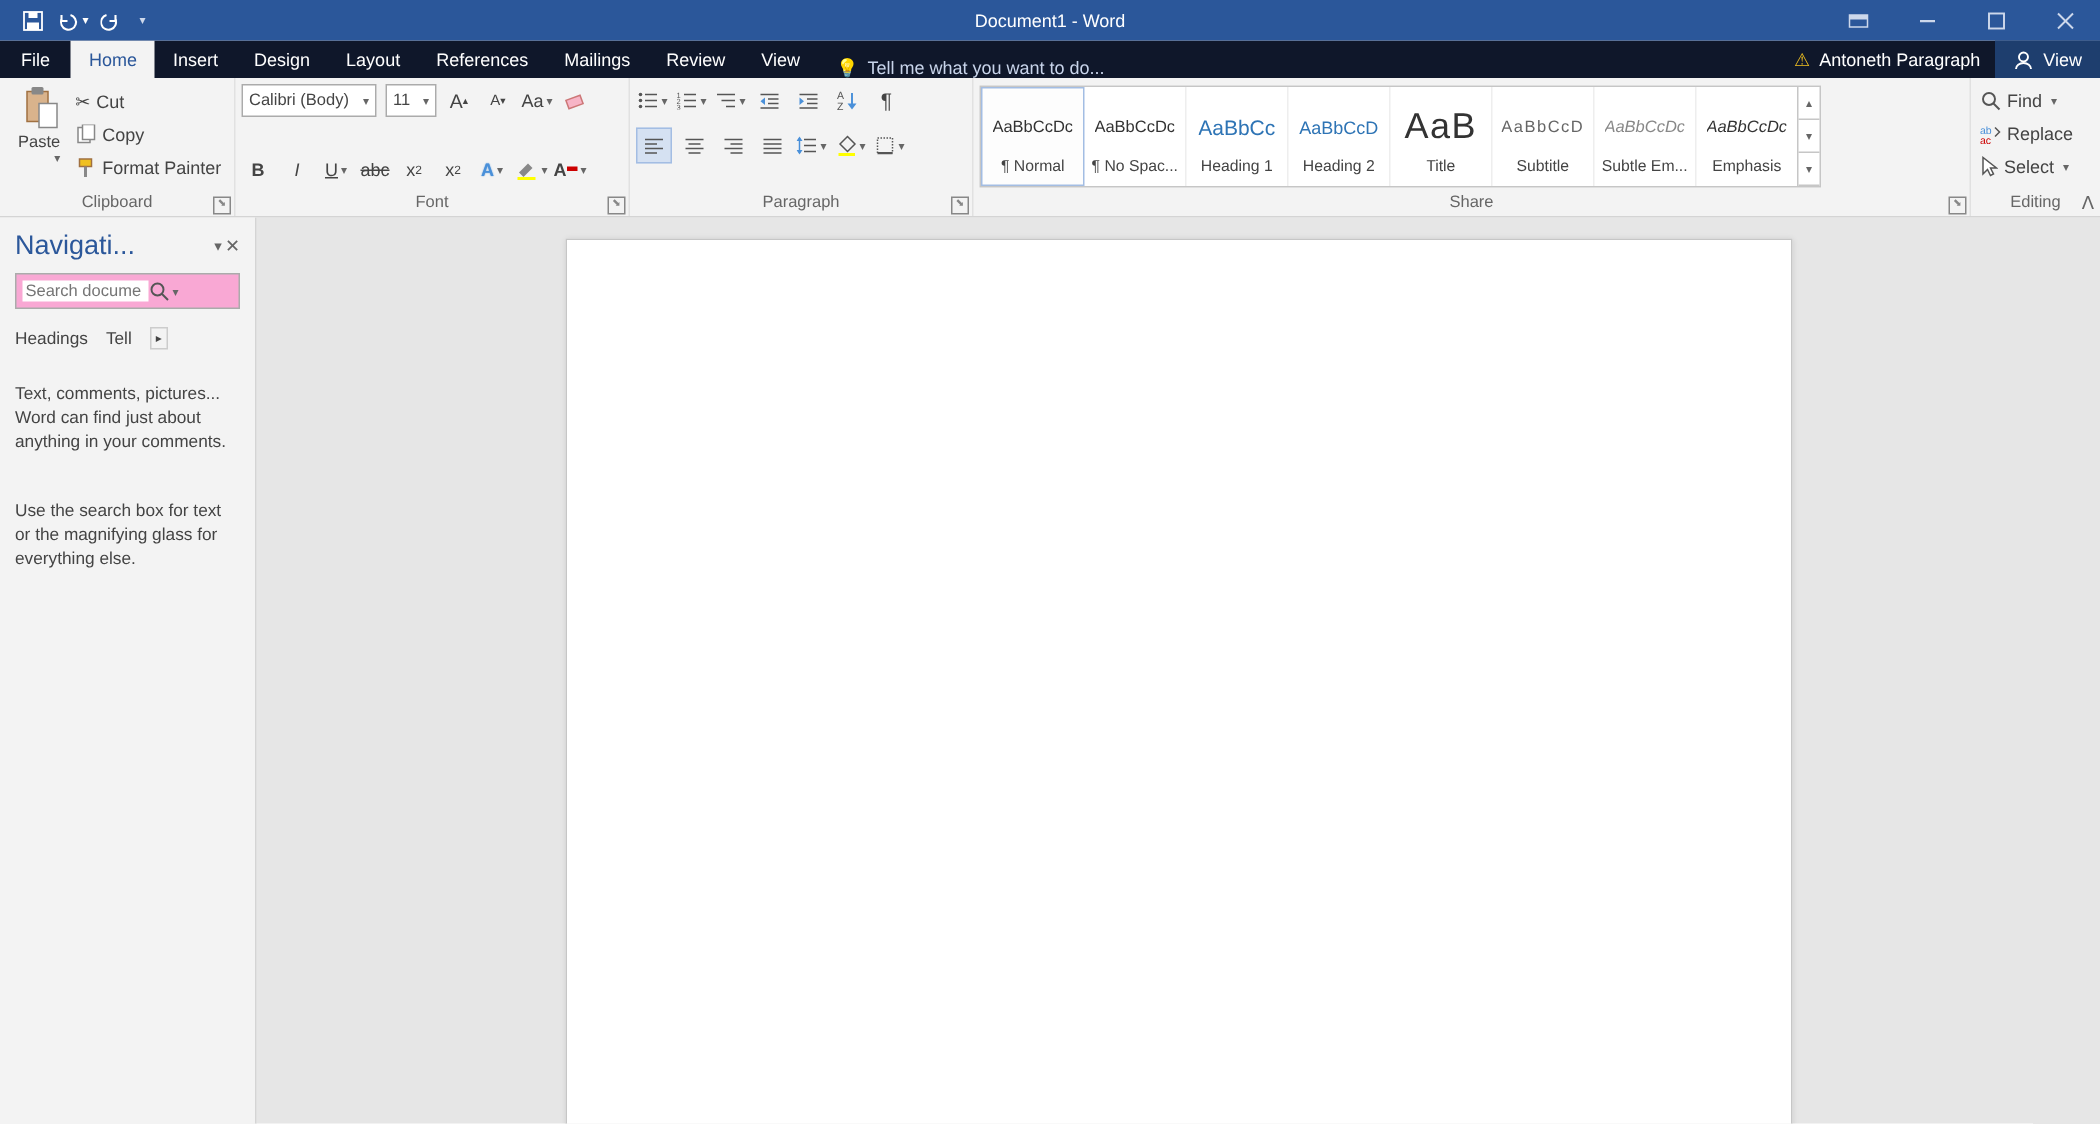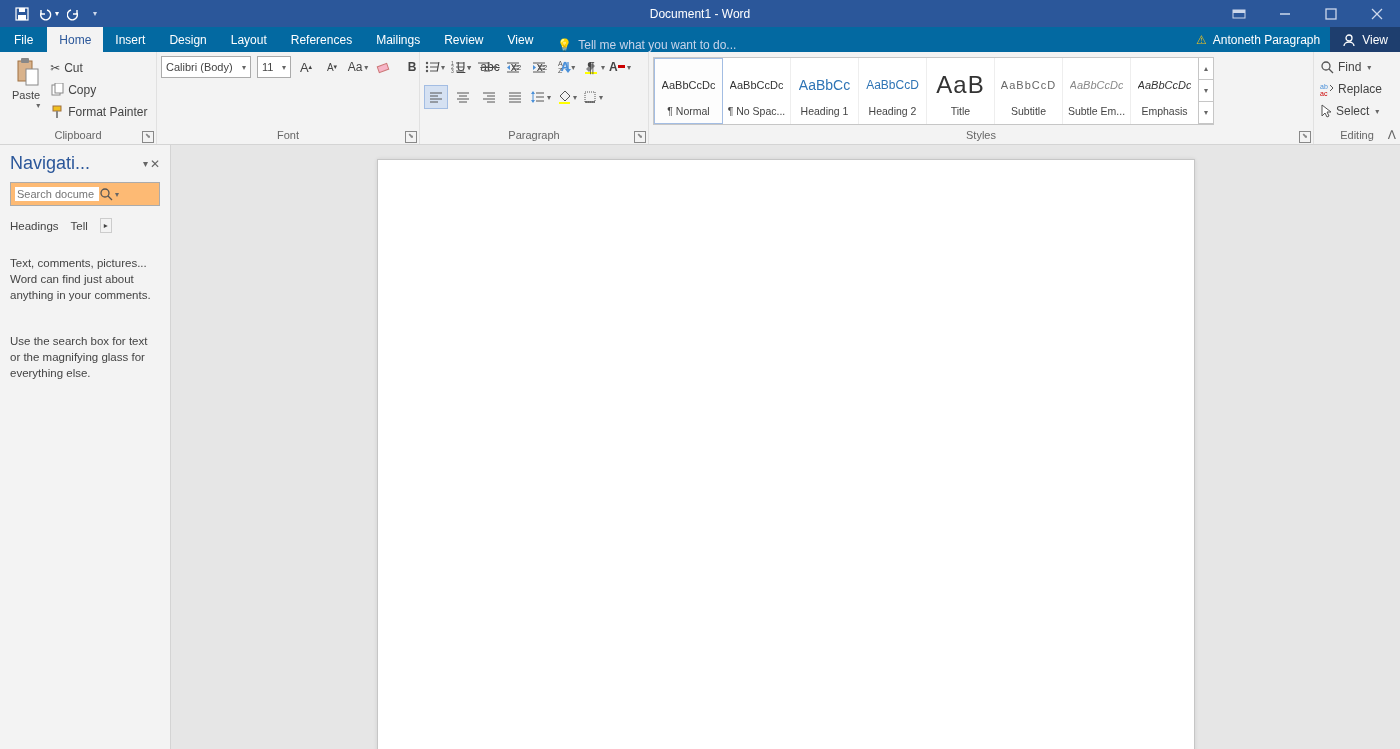--- a/index.html
+++ b/index.html
@@ -2,21 +2,21 @@
 <html><head>
 <meta charset="utf-8">
 <style>
   html,body{margin:0;padding:0;font-family:"Segoe UI",Arial,sans-serif;font-size:12px;color:#444;background:#fff;width:1400px;height:749px;overflow:hidden}
   .titlebar{background:#2b579a;height:27px;display:flex;align-items:center;color:#fff;position:relative}
   .qat{display:flex;align-items:center;gap:2px;padding-left:10px}
   .qat .btn{width:24px;height:24px;display:flex;align-items:center;justify-content:center;color:#fff}
   .title{position:absolute;left:50%;transform:translateX(-50%);font-size:12px;color:#fff}
   .winctl{margin-left:auto;display:flex}
   .winctl .btn{width:46px;height:27px;display:flex;align-items:center;justify-content:center;color:#cdd8eb}
-  .tabs{background:#0369a1;height:25px;display:flex;align-items:flex-end;color:#fff}
+  .tabs{background:#0f172a;height:25px;display:flex;align-items:flex-end;color:#fff}
   .tab{padding:0 12px;height:25px;display:flex;align-items:center;font-size:12px;cursor:pointer}
   .tab.file{padding:0 14px}
   .tab.active{background:#f3f3f3;color:#2b579a}
   .tellme{display:flex;align-items:center;color:#c8d4ea;padding-left:12px;gap:6px}
   .userarea{margin-left:auto;display:flex;align-items:center;height:25px}
   .user{display:flex;align-items:center;gap:6px;padding:0 10px;color:#fff}
   .sharebtn{background:#1e3e6e;height:25px;display:flex;align-items:center;gap:6px;padding:0 12px;color:#fff}
   .ribbon{background:#f3f3f3;border-bottom:1px solid #d4d4d4;height:92px;display:flex;position:relative}
   .group{border-right:1px solid #e1e1e1;display:flex;flex-direction:column;height:92px}
   .groupbody{flex:1;display:flex;align-items:flex-start;padding:3px 4px 0 4px}
@@ -36,21 +36,21 @@
   .styleitem{width:67px;display:flex;flex-direction:column;align-items:center;justify-content:center;cursor:pointer;border-right:1px solid #eee}
   .styleitem.sel{border:1px solid #a3bde3;background:#fdfdfd}
   .styleprev{font-size:11px;height:40px;display:flex;align-items:center;justify-content:center;overflow:hidden;white-space:nowrap}
   .stylename{font-size:10.5px;color:#444;white-space:nowrap;overflow:hidden;max-width:63px;text-overflow:ellipsis}
   .stylescroll{width:14px;display:flex;flex-direction:column;border-left:1px solid #c6c6c6}
   .stylescroll div{flex:1;display:flex;align-items:center;justify-content:center;font-size:8px;color:#666;border-bottom:1px solid #c6c6c6;cursor:pointer}
   .collapse{position:absolute;right:4px;bottom:2px;cursor:pointer;color:#666}
   .workarea{display:flex;height:608px;background:#e6e6e6}
   .navpane{width:150px;background:#f3f3f3;border-right:1px solid #d4d4d4;padding:8px 10px;position:relative}
   .navtitle{color:#2b579a;font-size:18px;display:flex;align-items:center;justify-content:space-between}
-  .navsearch{margin-top:8px;border:1px solid #ababab;background:#fdba74;height:22px;display:flex;align-items:center;padding:0 4px}
+  .navsearch{margin-top:8px;border:1px solid #ababab;background:#f9a8d4;height:22px;display:flex;align-items:center;padding:0 4px}
   .navsearch input{border:none;outline:none;width:80px;font-size:11px;color:#888}
   .navtabs{display:flex;gap:12px;margin-top:12px;font-size:11.5px;color:#444;align-items:center}
   .navtext{margin-top:22px;font-size:11.5px;color:#444;line-height:1.4}
   .docarea{flex:1;overflow:hidden;display:flex;justify-content:center;padding-top:14px}
   .page{background:#fff;border:1px solid #c6c6c6;width:816px;height:1056px;box-shadow:0 0 4px rgba(0,0,0,.1)}
   svg{display:block}
 </style>
 </head>
 <body>
 
@@ -175,21 +175,21 @@
               </svg>
             </span>
             <span>Format Painter</span>
           </div>
       </div>
     </div>
     <div class="grouplabel"><span>Clipboard</span><span class="dlg">⬊</span></div>
   </div>
 
   <div class="group" style="width:262px">
-    <div class="groupbody" style="flex-direction:row;gap:6px">
+    <div class="groupbody" style="flex-direction:column;gap:22px">
       <div class="smallrow">
         <div class="fontbox">
             <span>Calibri (Body)</span>
             <span class="dd">▾</span>
           </div>
         <div class="sizebox">
             <span>11</span>
             <span class="dd">▾</span>
           </div>
         <div class="fbtn" title="Grow">
@@ -426,21 +426,21 @@
             <div class="styleprev" style="font-size:11px;font-style:italic;color:#333">AaBbCcDc</div>
             <div class="stylename">Emphasis</div>
           </div>
         <div class="stylescroll">
             <div>▴</div>
             <div>▾</div>
             <div>▾</div>
           </div>
       </div>
     </div>
-    <div class="grouplabel"><span>Styles</span><span class="dlg">⬊</span></div>
+    <div class="grouplabel"><span>Share</span><span class="dlg">⬊</span></div>
   </div>
 
   <div class="group" style="width:86px;border-right:none">
     <div class="groupbody" style="flex-direction:column;gap:0;padding-top:4px">
       <div class="smallbtn">
           <span class="ico">
             <svg width="14" height="14">
               <circle cx="6" cy="6" r="4" fill="none" stroke="#555" stroke-width="1.3"></circle>
               <line x1="9" y1="9" x2="13" y2="13" stroke="#555" stroke-width="1.3"></line>
             </svg>

